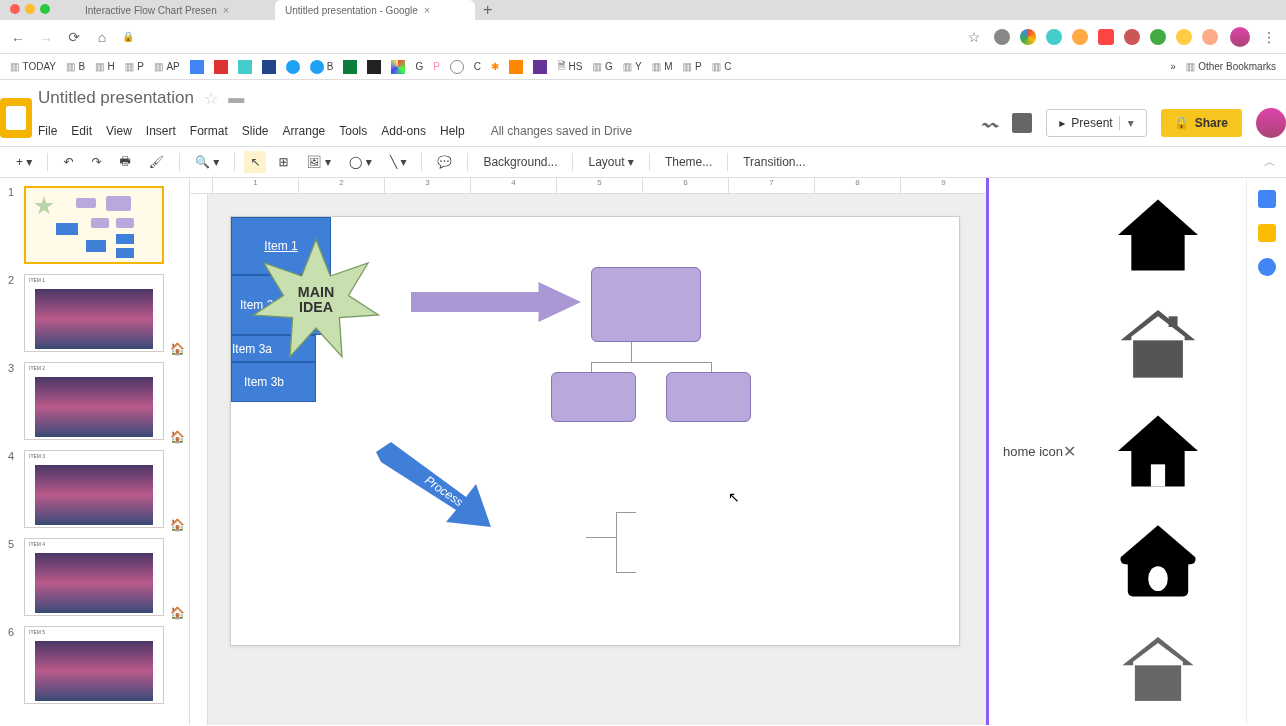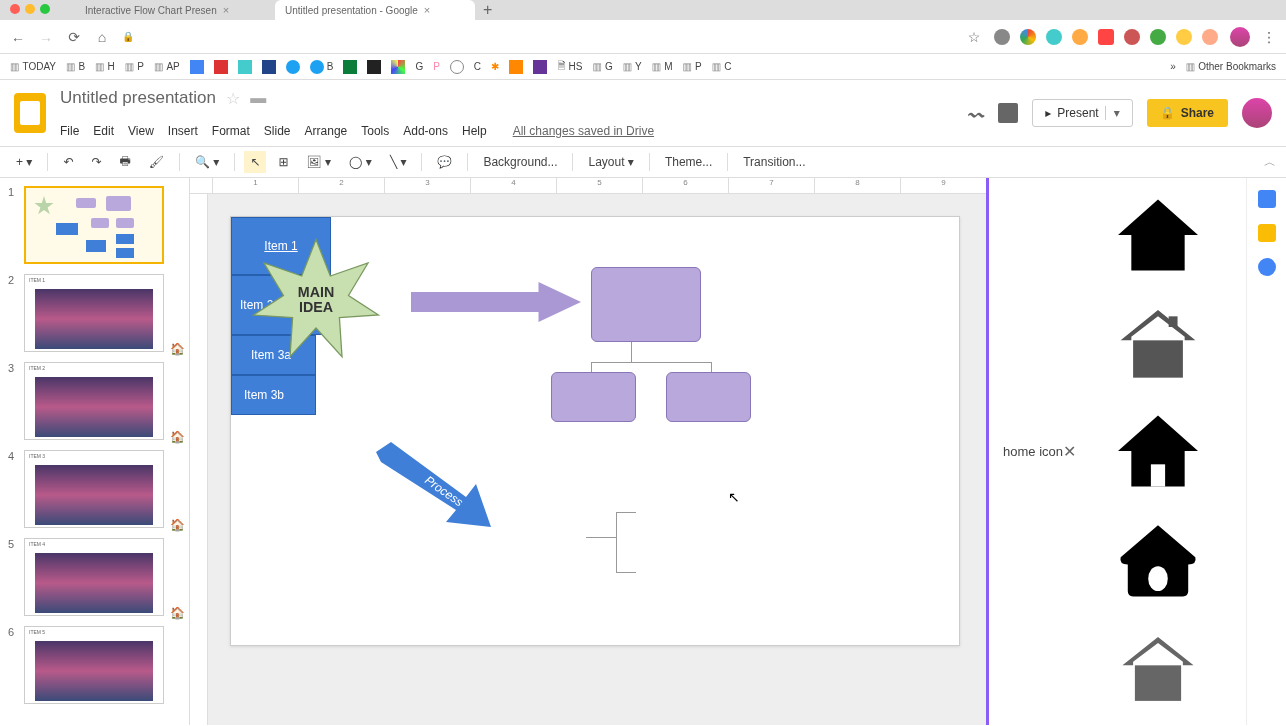--- a/index.html
+++ b/index.html
@@ -19,30 +19,30 @@
 .ext-icons{display:flex;gap:10px;align-items:center}
 .ext-icon{width:16px;height:16px;border-radius:50%}
 .avatar-sm{width:20px;height:20px;border-radius:50%;background:linear-gradient(#d4a,#a47)}
 .vdots{color:#666;font-size:14px}
 .bookmark-bar{display:flex;align-items:center;height:26px;padding:0 10px;gap:10px;font-size:10px;color:#444;border-bottom:1px solid #ddd;background:#fff}
 .bm{display:flex;align-items:center;gap:3px}
 .bm-folder{color:#888}
 .bm-icon{width:14px;height:14px}
 .bm-spacer{flex:1}
 .app{display:flex;flex-direction:column;height:645px}
-.app-header{display:flex;align-items:center;padding:8px 14px;gap:14px}
+.app-header{display:flex;align-items:flex-end;padding:8px 0;gap:6px}
 .slides-logo{width:32px;height:40px;background:#f4b400;border-radius:4px;position:relative}
 .slides-logo::after{content:"";position:absolute;inset:8px 6px;background:#fff;border-radius:2px}
 .title-area{flex:1}
 .title-row{display:flex;align-items:center;gap:10px}
 .doc-title{font-size:17px;color:#666}
 .star{color:#ccc}
 .folder-move{color:#aaa}
 .menu-row{display:flex;gap:14px;font-size:12px;color:#333;margin-top:16px;align-items:center}
-.save-status{text-decoration:underline;color:#666;margin-left:12px}
+.save-status{color:#666;margin-left:12px}
 .header-actions{display:flex;align-items:center;gap:14px}
 .trend-icon{color:#666;font-size:16px}
 .comment-icon{width:20px;height:20px;background:#666;border-radius:2px}
 .present-btn{border:1px solid #ccc;border-radius:3px;padding:6px 12px;font-size:12px;display:flex;align-items:center;gap:6px;color:#333}
 .present-arrow{border-left:1px solid #ccc;padding-left:8px;color:#666}
 .share-btn{background:#f8c420;border-radius:3px;padding:7px 14px;font-size:12px;font-weight:bold;color:#333;display:flex;align-items:center;gap:5px}
 .avatar{width:30px;height:30px;border-radius:50%;background:linear-gradient(#d4a,#a47)}
 .toolbar{display:flex;align-items:center;height:32px;padding:0 10px;gap:6px;border-top:1px solid #ddd;border-bottom:1px solid #ddd;font-size:12px;color:#444}
 .tb-btn{padding:4px 6px;display:flex;align-items:center;gap:2px}
 .tb-sep{width:1px;height:18px;background:#ddd;margin:0 3px}
@@ -383,21 +383,21 @@
               </div>
             <svg class="diag-arrow" viewBox="0 0 120 90">
               <polygon points="0,10 15,0 90,55 100,42 115,85 70,80 80,68 5,20" fill="#3f7fd8"></polygon>
               <text x="48" y="40" fill="#fff" font-size="12" font-style="italic" transform="rotate(35 48 40)">Process</text>
             </svg>
             <div class="box-blue" style="left:260px;top:295px;width:95px;height:60px;justify-content:flex-start;padding-left:8px">Item 2</div>
             <div class="connector" style="left:355px;top:320px;width:30px"></div>
             <div class="connector-v" style="left:385px;top:295px;height:60px"></div>
             <div class="connector" style="left:385px;top:295px;width:20px"></div>
             <div class="connector" style="left:385px;top:355px;width:20px"></div>
-            <div class="box-blue" style="left:405px;top:278px;width:85px;height:40px;justify-content:flex-start;padding-left:19px">Item 3a</div>
+            <div class="box-blue" style="left:405px;top:278px;width:85px;height:27px;justify-content:flex-start;padding-left:0">Item 3a</div>
             <div class="box-blue" style="left:405px;top:338px;width:85px;height:40px;justify-content:flex-start;padding-left:12px">Item 3b</div>
             <span style="position:absolute;left:497px;top:272px;font-size:14px">↖</span>
           </div>
         </div>
       </div>
     </div>
 
     <div class="explore-panel">
       <div class="explore-header">
         <span>home icon</span>

